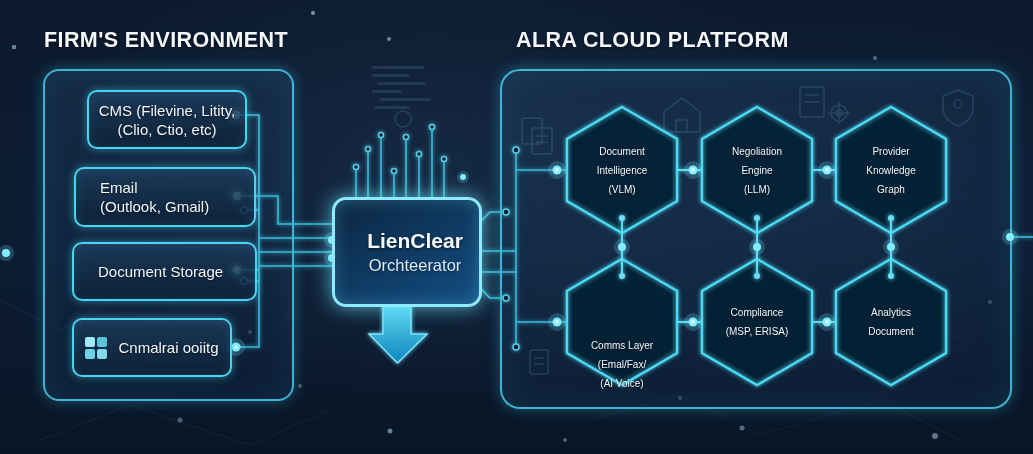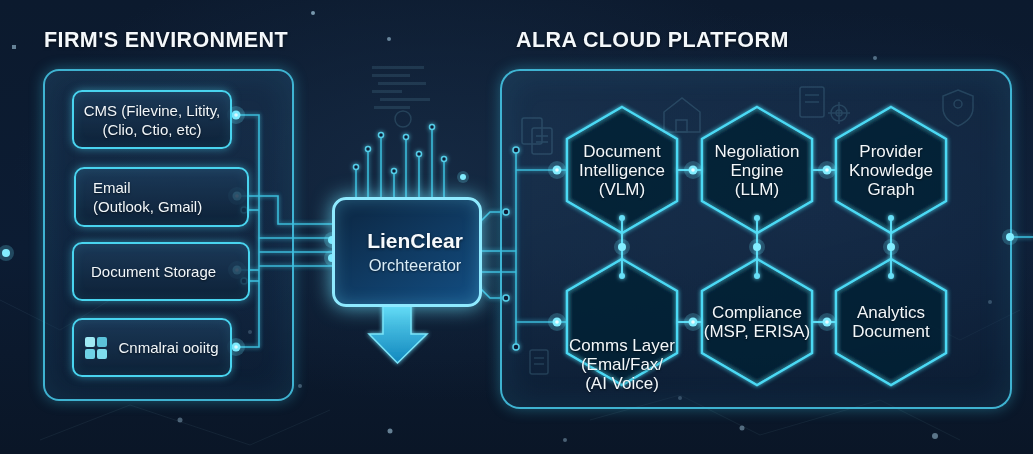--- a/index.html
+++ b/index.html
@@ -24,39 +24,39 @@
   }
   .node-box{
     position:absolute;border:2px solid #49d4ef;border-radius:10px;
     background:linear-gradient(180deg, rgba(30,62,94,.78), rgba(13,33,55,.88));
     box-shadow:0 0 9px rgba(73,212,239,.5), inset 0 0 12px rgba(73,212,239,.12);
     display:flex;flex-direction:column;justify-content:center;
     font-size:15px;line-height:19px;z-index:4;
     text-shadow:0 1px 2px rgba(0,0,0,.55);
   }
   .node-box .ln{white-space:nowrap;}
-  .txt-center{align-items:center;text-align:center;}
-  .txt-left{padding-left:17px;}
+  .txt-center{align-items:center;text-align:center;margin-left:15px;}
+  .txt-left{padding-left:24px;}
   .row-flex{flex-direction:row;align-items:center;justify-content:center;gap:11px;}
   .grid-icon{display:grid;grid-template-columns:10px 10px;grid-template-rows:10px 10px;gap:2px;}
   .grid-icon span{border-radius:2px;}
   .gi-a{background:#9fe9f4;} .gi-b{background:#5cc3da;}
   .gi-c{background:#6fd2e6;} .gi-d{background:#7fdcEC;background:#7fdcec;}
   .orch{
     position:absolute;left:332px;top:197px;width:128px;height:104px;
     border:3px solid #8feaff;border-radius:14px;
     background:linear-gradient(150deg,#0d2c4b 15%, #124a7c 90%);
     box-shadow:0 0 20px rgba(110,228,255,.75), inset 0 0 16px rgba(110,228,255,.28);
     display:flex;flex-direction:column;align-items:center;justify-content:center;z-index:5;padding-left:16px;
   }
   .orch .t1{font-size:21px;font-weight:bold;color:#f6fafd;text-shadow:0 1px 3px rgba(0,0,0,.6);}
   .orch .t2{font-size:16.5px;color:#d9edf8;margin-top:3px;text-shadow:0 1px 2px rgba(0,0,0,.5);}
   .hex-label{
     position:absolute;transform:translate(-50%,-50%);width:122px;text-align:center;
-    font-size:17px;line-height:19px;z-index:4;text-shadow:0 1px 2px rgba(0,0,0,.55);
+    font-size:10px;line-height:19px;z-index:4;text-shadow:0 1px 2px rgba(0,0,0,.55);
   }
   svg.layer{position:absolute;left:0;top:0;z-index:3;}
   svg.bg{z-index:1;}
   .wire{stroke:#3cc0de;stroke-width:1.6;fill:none;opacity:.95;}
   .wire2{stroke:#5adbf4;stroke-width:2;fill:none;}
   .term{stroke:#55cde8;stroke-width:1.5;fill:#0c1f35;}
   .hex{fill:rgba(11,31,52,.55);stroke:#4bd9f4;stroke-width:2.5;}
   .halo{fill:rgba(110,230,255,.22);} .core{fill:#83edff;} .cpt{fill:#eafcff;}
   .enddot{fill:#67dff7;}
   .ghost{stroke:#8ad8ec;stroke-width:1.5;fill:none;opacity:.16;}

